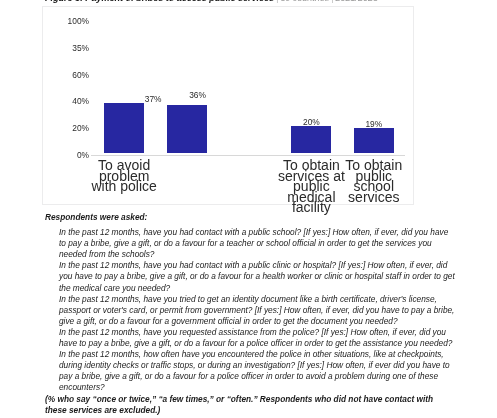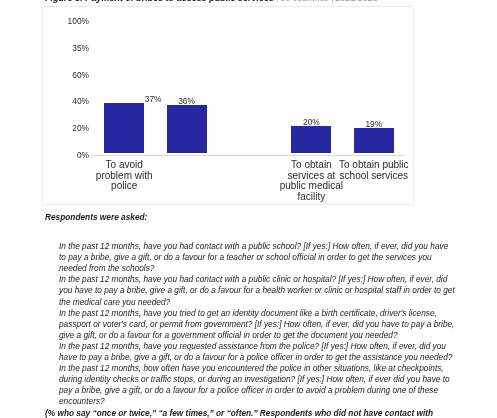--- a/index.html
+++ b/index.html
@@ -108,40 +108,40 @@
     font-size: 8.4px;
     color: #2b2b2b;
     white-space: nowrap;
   }
   .bar-cat {
     position: absolute;
     left: 50%;
     transform: translateX(-50%);
     width: 74px;
     text-align: center;
-    font-size: 10px;
+    font-size: 14px;
     line-height: 10.6px;
     color: #2b2b2b;
   }
 
   
   .questions {
     position: absolute;
     left: 45px;
     top: 212px;
     width: 412px;
     font-size: 8.3px;
     line-height: 11.1px;
     font-style: italic;
     color: #1c1c1c;
   }
   .q-head {
     font-weight: bold;
     font-style: italic;
-    margin-bottom: 18px;
+    margin-bottom: 4px;
   }
   .q-item {
     padding-left: 14px;
     text-indent: 0;
   }
   .q-note {
     padding-left: 0;
     margin-top: 0px;
     font-weight: bold;
   }
@@ -164,21 +164,21 @@
       <div class="y-label" style="top: 14px;">100%</div>
       <div class="axis-line" style="top: 148px;"></div>
       <div class="bars">
         <div class="bar-slot" style="left: 0%; width: 20%;">
           <div class="bar" style="height: 49.58px; bottom: 51px; background: rgb(39, 39, 161);"></div>
           <div class="bar-value" style="top: 87.42px; margin-left: 29px;">37%</div>
           <div class="bar-cat" style="top: 153px;">To avoid problem with police</div>
         </div>
         <div class="bar-slot" style="left: 20%; width: 20%;">
           <div class="bar" style="height: 48.24px; bottom: 51px; background: rgb(39, 39, 161);"></div>
-          <div class="bar-value" style="top: 89px;">36%</div>
+          <div class="bar-value" style="top: 83px; margin-left: 11px;">36%</div>
         </div>
         <div class="bar-slot" style="left: 60%; width: 20%;">
           <div class="bar" style="height: 26.8px; bottom: 51px; background: rgb(39, 39, 161);"></div>
           <div class="bar-value" style="top: 110.2px;">20%</div>
           <div class="bar-cat" style="top: 153px;">To obtain services at public medical facility</div>
         </div>
         <div class="bar-slot" style="left: 80%; width: 20%;">
           <div class="bar" style="height: 25.46px; bottom: 51px; background: rgb(39, 39, 161);"></div>
           <div class="bar-value" style="top: 111.54px;">19%</div>
           <div class="bar-cat" style="top: 153px;">To obtain public school services</div>

